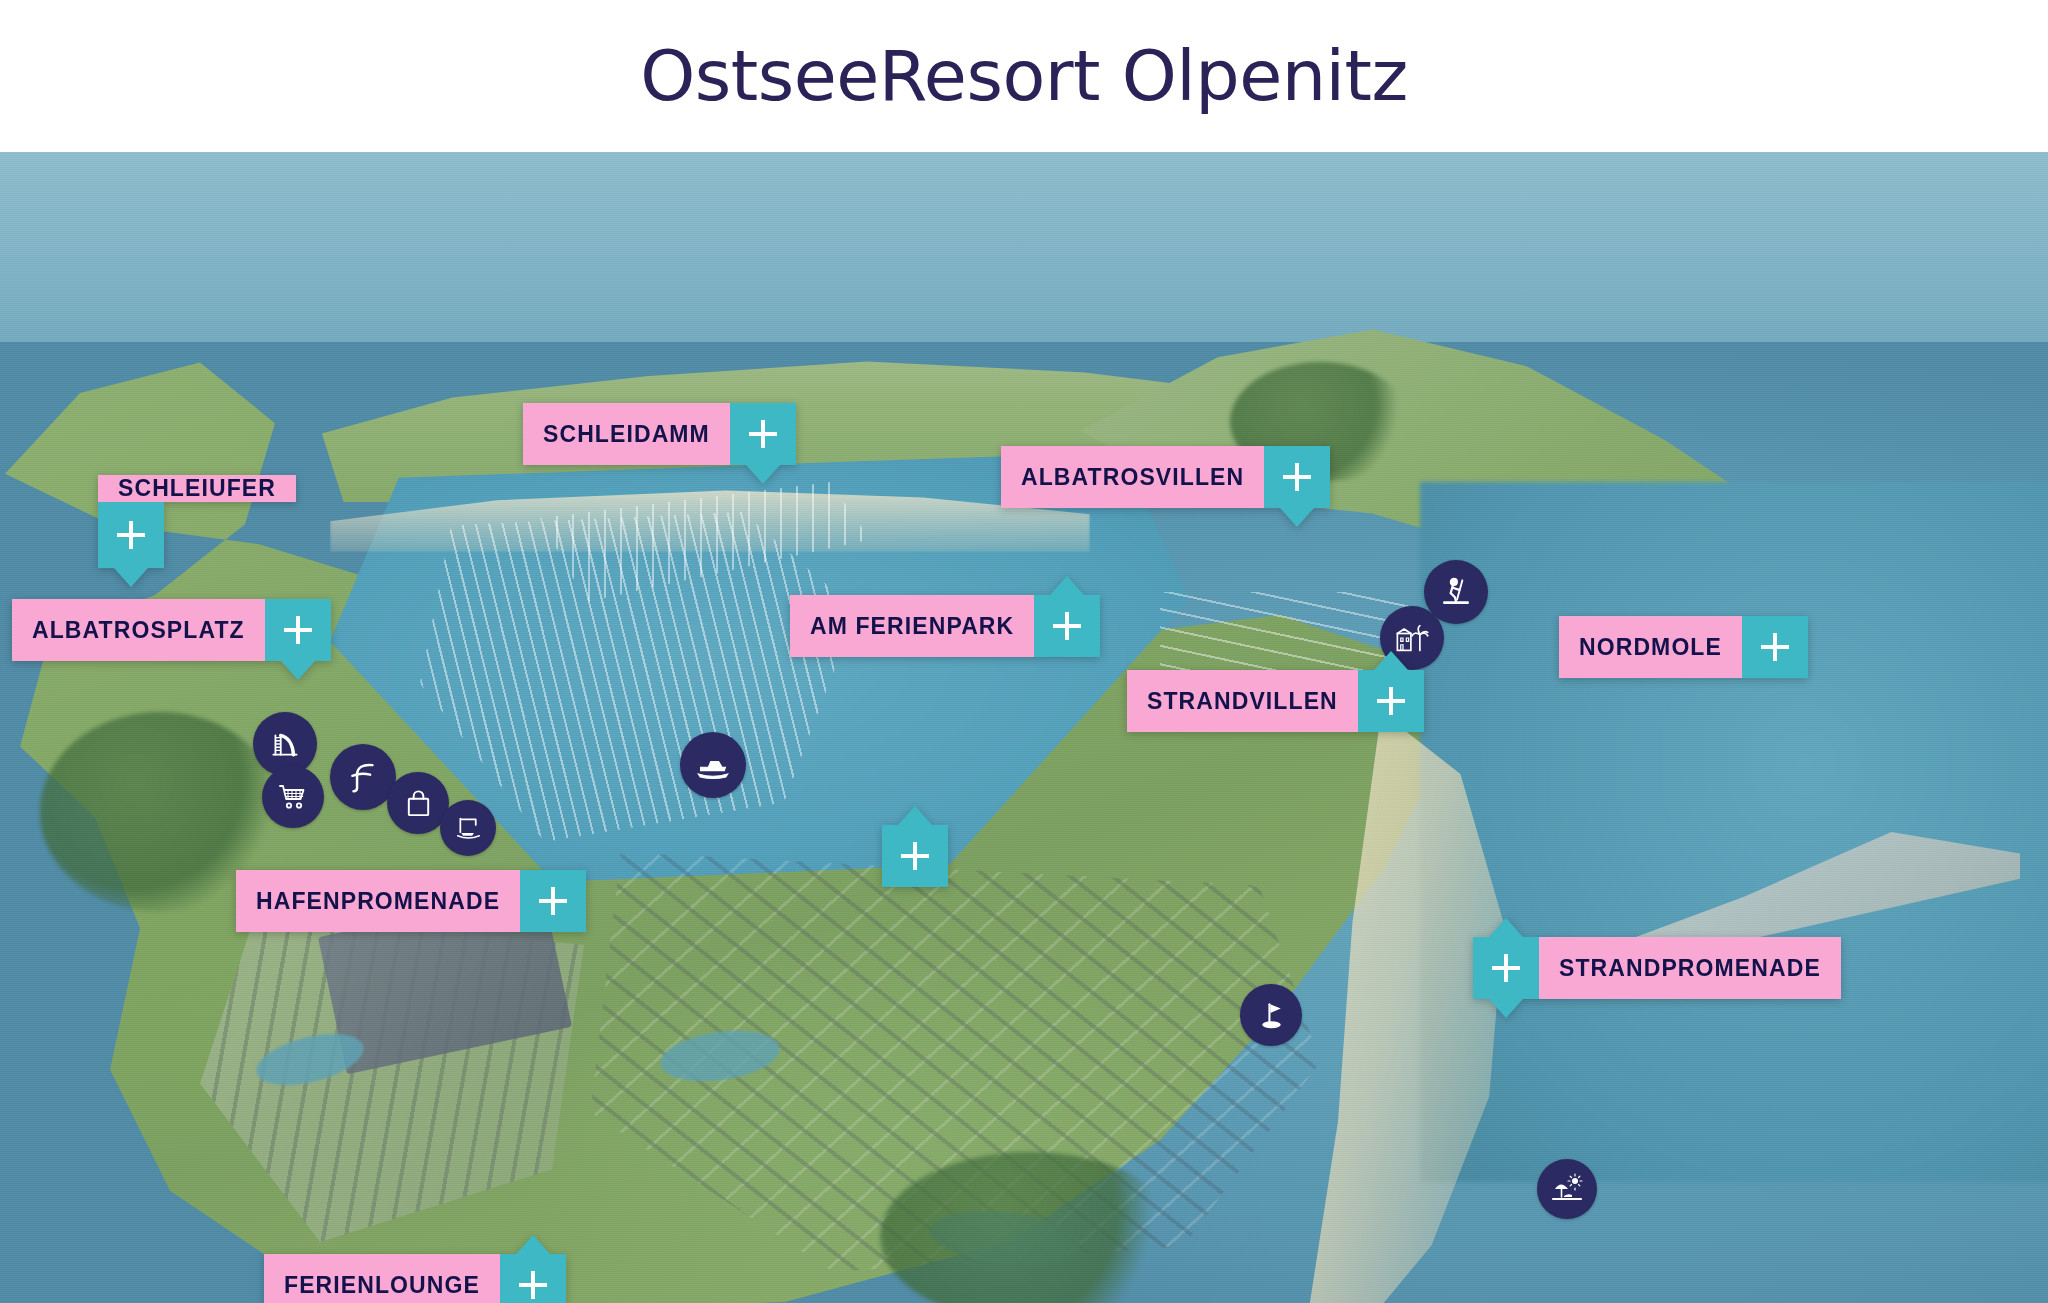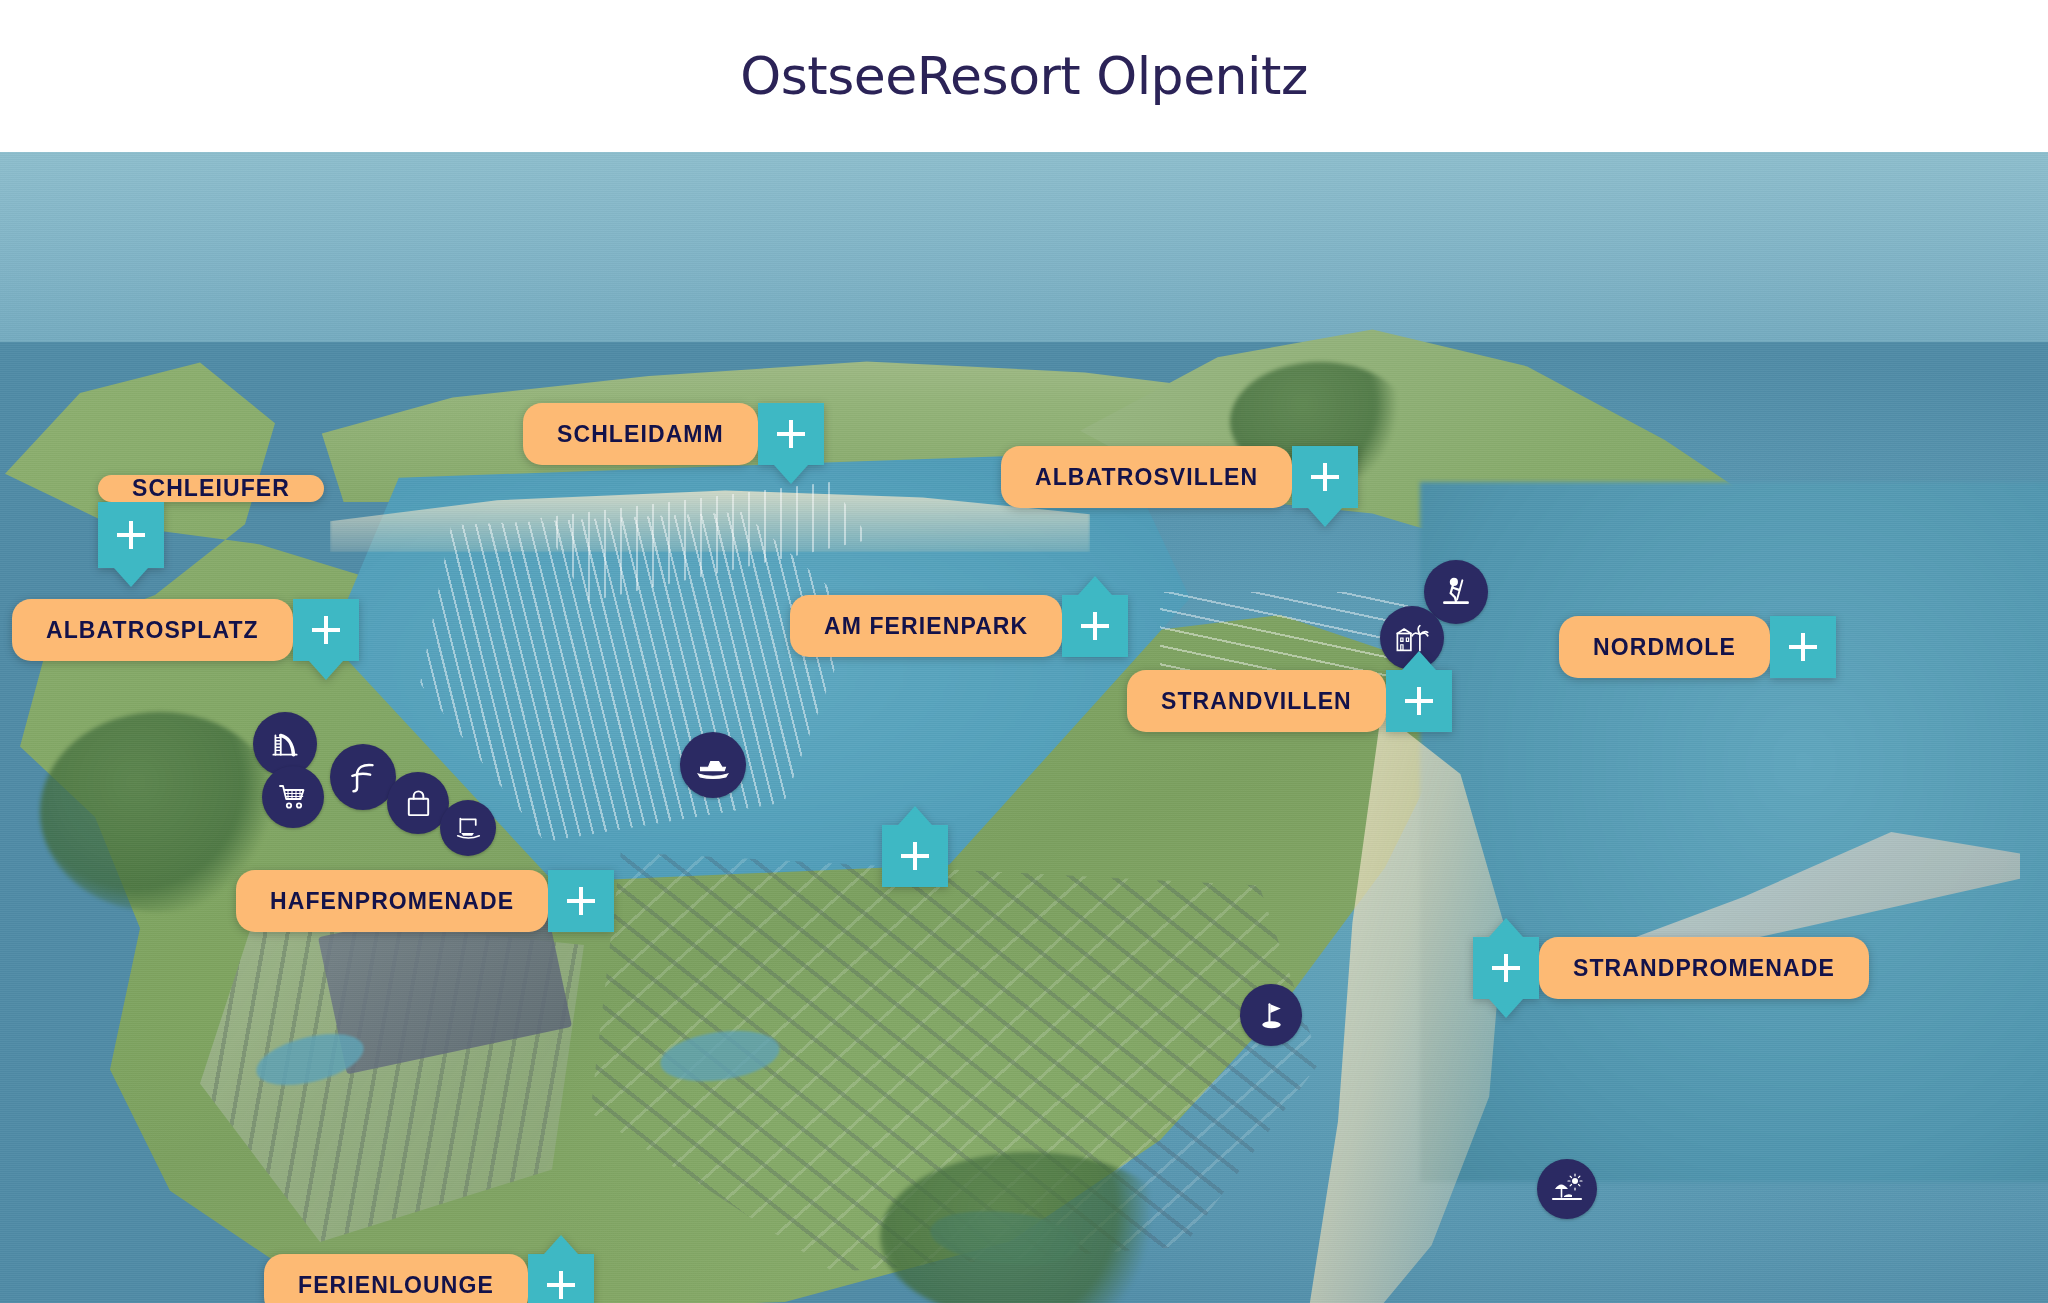--- a/index.html
+++ b/index.html
@@ -5,21 +5,21 @@
 <style>
   *{box-sizing:border-box;margin:0;padding:0;}
   html,body{width:2048px;height:1303px;background:#ffffff;overflow:hidden;}
   body{font-family:"Liberation Sans",sans-serif;}
 
   
   #page-title{
     width:2048px;height:152px;
     display:flex;align-items:center;justify-content:center;
     color:#2b2357;
-    font-size:52px;font-weight:400;letter-spacing:-0.5px;
+    font-size:70px;font-weight:400;letter-spacing:-0.5px;
     font-family:"DejaVu Sans","Liberation Sans",sans-serif;
     background:#fff;
   }
 
   
   #map-stage{
     position:relative;
     width:2048px;height:1151px;
     overflow:hidden;
     background:#6f9fb5;
@@ -163,28 +163,27 @@
   
   .chip{
     position:absolute;
     display:flex;align-items:stretch;
     height:62px;
     filter:drop-shadow(0 2px 4px rgba(0,0,0,.22));
     cursor:pointer;
     z-index:20;
   }
   .chip .txt{
-    background:#fdba74;
+    background:#f9a8d4;
     display:flex;align-items:center;justify-content:center;
-    padding:0 34px;
+    padding:0 20px;
     color:#13124a;
     font-size:23px;font-weight:700;letter-spacing:1.1px;
     white-space:nowrap;
     font-family:"Liberation Sans",sans-serif;
-    border-radius:19px;
   }
   .chip .plus{
     position:relative;
     width:66px;
     background:#3eb8c4;
     display:flex;align-items:center;justify-content:center;
     flex:0 0 66px;
   }
   .chip .plus::before,
   .chip .plus::after{

